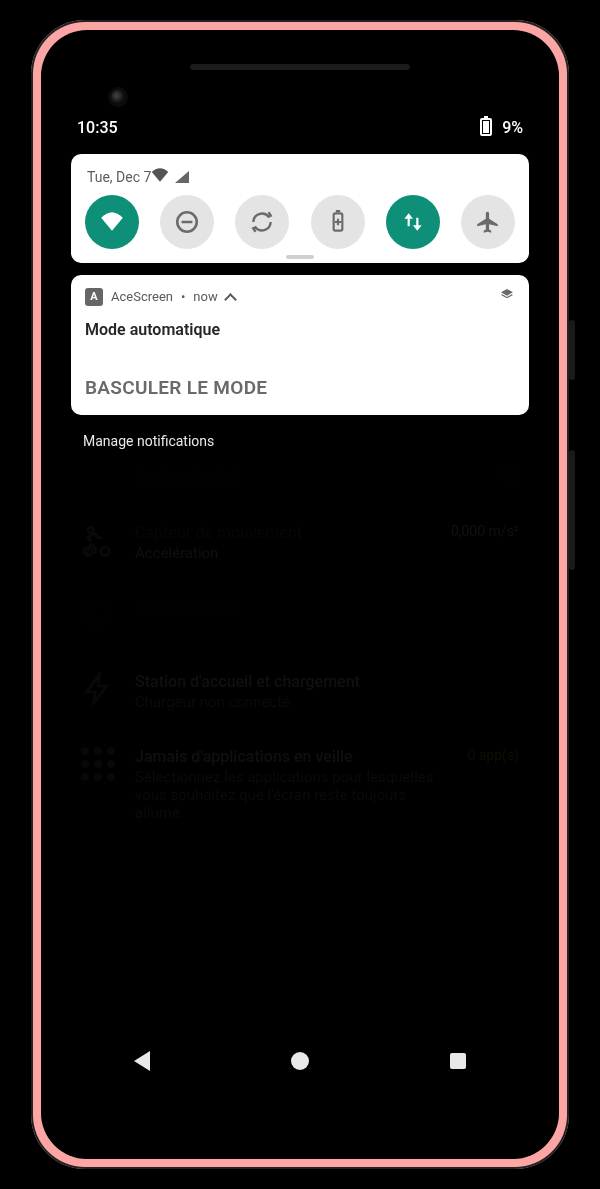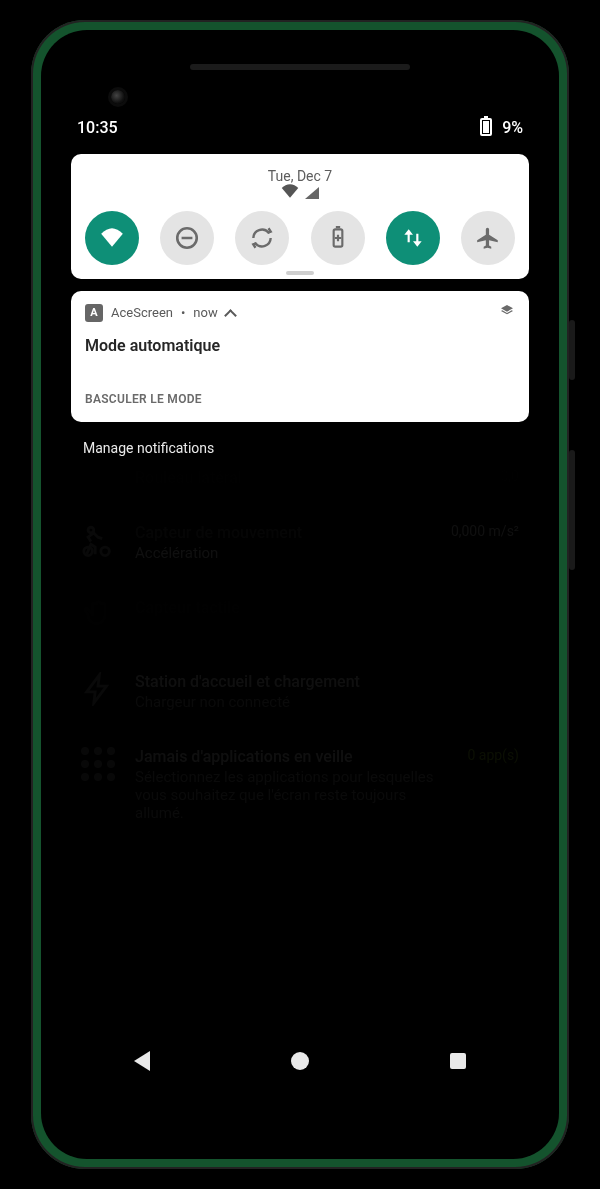--- a/index.html
+++ b/index.html
@@ -10,21 +10,21 @@
     font-family: Roboto, -apple-system, "Helvetica Neue", Arial, sans-serif;
     position: relative;
     overflow: hidden;
   }
   
   .device {
     position: absolute;
     left: 31px; top: 20px;
     width: 538px; height: 1149px;
     border-radius: 54px;
-    background: #14532d;
+    background: #fca5a5;
     box-shadow: 0 0 0 2px #222 inset;
     padding: 10px;
   }
   .device-inner {
     width: 100%; height: 100%;
     border-radius: 46px;
     background: #000;
     position: relative;
     overflow: hidden;
   }
@@ -68,21 +68,21 @@
 
   
   .qs {
     margin: 8px 8px 0 8px;
     background:#fff;
     border-radius:10px;
     padding: 10px 14px 14px 14px;
   }
   .qs-top {
     display:flex; justify-content:flex-start; align-items:center;
-    color:#5d5d5d; font-size:14px; padding:4px 2px 10px 2px;flex-direction:column;
+    color:#5d5d5d; font-size:14px; padding:4px 2px 10px 2px;
   }
   .sig-icons { display:flex; align-items:center; gap:6px;}
   .cell-tri {
     width:0;height:0;border-left:0 solid transparent;border-right:14px solid #666;border-bottom:12px solid #666;
     transform:skew(0);
   }
   .cell-tri{border-left:14px solid transparent;border-right:0;border-bottom:12px solid #666;}
   .qs-tiles { display:flex; gap:14px; justify-content:space-between; position:relative;}
   .tile {
     width:54px;height:54px;border-radius:50%;background:#e4e4e4;
@@ -114,21 +114,21 @@
     width:18px;height:18px;border-radius:3px;background:#666;color:#fff;
     display:flex;align-items:center;justify-content:center;font-size:11px;font-weight:700;
   }
   .chev{width:10px;height:10px;display:inline-block;position:relative;}
   .chev::before{content:"";position:absolute;left:0;top:3px;width:7px;height:7px;border-left:2px solid #5a5a5a;border-top:2px solid #5a5a5a;transform:rotate(45deg);}
   .stack-ico svg{width:16px;height:16px;color:#6a6a6a;}
   .notif-title{font-size:16px;font-weight:600;color:#262626;margin-top:14px;}
   .notif-body{font-size:15px;color:#565656;margin-top:2px;}
   .notif-action{
     margin-top:22px; padding:14px 0 16px 0;
-    font-size:12px;font-weight:600;color:#6a6a6a;letter-spacing:.3px;
+    font-size:19px;font-weight:600;color:#6a6a6a;letter-spacing:.3px;
     border-top:1px solid transparent;
   }
 
   
   .manage {
     color:#e9e9e9;font-size:14px;font-weight:400;
     padding: 18px 0 10px 20px;
   }
 
   

